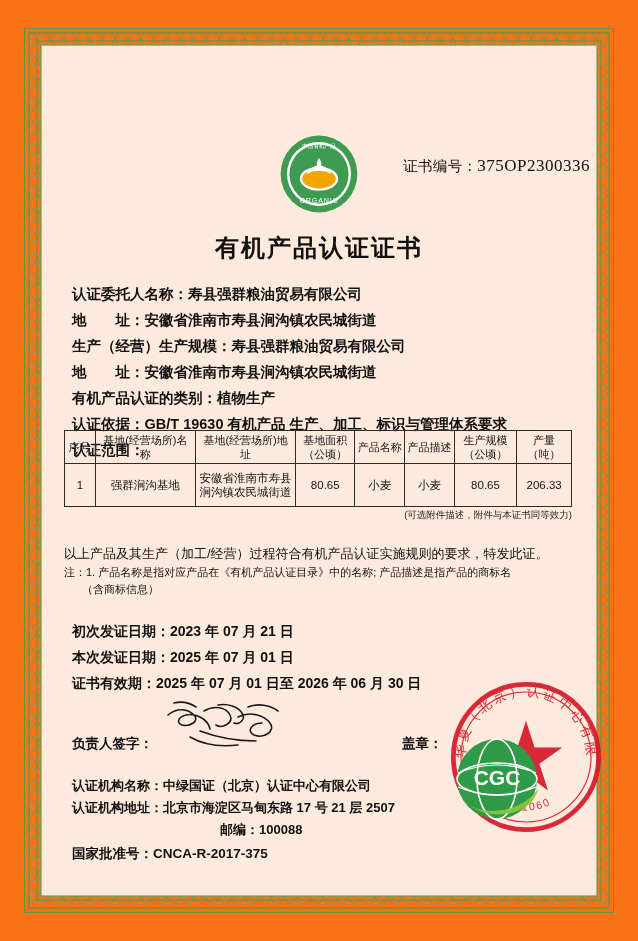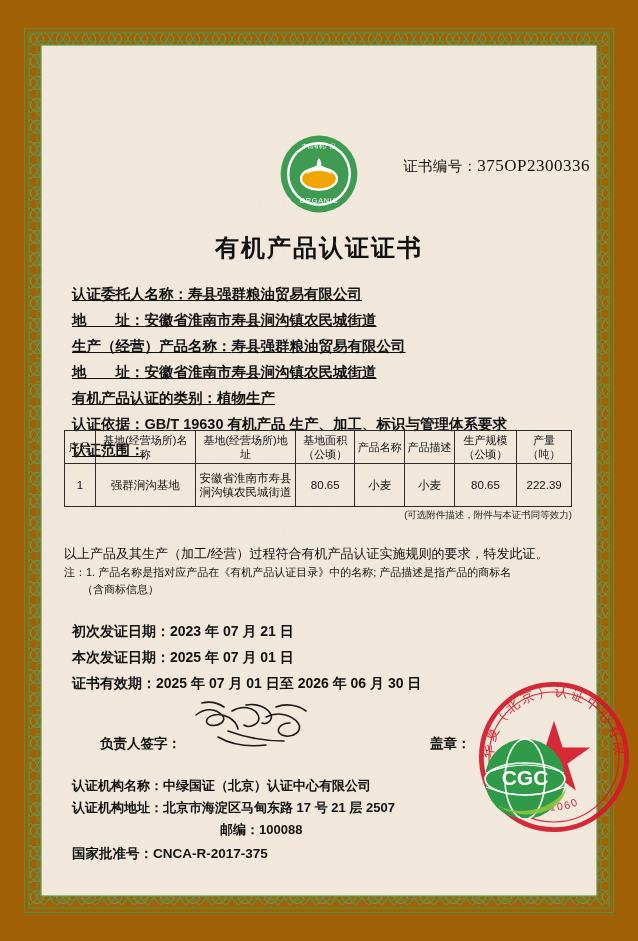--- a/index.html
+++ b/index.html
@@ -14,21 +14,21 @@
     color: #111;
     position: relative;
     overflow: hidden;
   }
 
   
   .cert {
     position: absolute;
     left: 0; top: 0;
     width: 638px; height: 941px;
-    background: #a16207;
+    background: #f97316;
   }
   .guilloche {
     position: absolute;
     left: 24px; top: 28px;
     right: 24px; bottom: 28px;
     pointer-events: none;
     opacity: .85;
   }
   .bg-pattern {
     position: absolute;
@@ -80,21 +80,20 @@
   }
 
   
   .fields {
     position: absolute;
     left: 28px;
     top: 233px;
     width: 500px;
     font-size: 14.5px;
     line-height: 26px;
-    text-decoration: underline;
   }
   .frow {
     display: flex;
     align-items: baseline;
     white-space: nowrap;
   }
   .flabel { font-weight: bold; }
   .fvalue { font-weight: bold; }
 
   
@@ -156,21 +155,20 @@
     font-weight: bold;
   }
 
   
   .sig-area {
     position: absolute;
     left: 28px;
     top: 645px;
     width: 500px;
     height: 80px;
-    margin-left: 28px;
   }
   .sig-label {
     position: absolute;
     left: 0; top: 42px;
     font-size: 13.5px;
     font-weight: bold;
   }
   .sig-img {
     position: absolute;
     left: 88px; top: 4px;
@@ -284,21 +282,21 @@
     <div class="fields">
       <div class="frow">
         <span class="flabel">认证委托人名称：</span>
         <span class="fvalue">寿县强群粮油贸易有限公司</span>
       </div>
       <div class="frow">
         <span class="flabel">地　　址：</span>
         <span class="fvalue">安徽省淮南市寿县涧沟镇农民城街道</span>
       </div>
       <div class="frow">
-        <span class="flabel">生产（经营）产品名称：</span>
+        <span class="flabel">生产（经营）生产规模：</span>
         <span class="fvalue">寿县强群粮油贸易有限公司</span>
       </div>
       <div class="frow">
         <span class="flabel">地　　址：</span>
         <span class="fvalue">安徽省淮南市寿县涧沟镇农民城街道</span>
       </div>
       <div class="frow">
         <span class="flabel">有机产品认证的类别：</span>
         <span class="fvalue">植物生产</span>
       </div>
@@ -328,21 +326,21 @@
         </thead>
         <tbody>
           <tr>
             <td class="row-cell">1</td>
             <td class="row-cell">强群涧沟基地</td>
             <td class="row-cell">安徽省淮南市寿县涧沟镇农民城街道</td>
             <td class="row-cell">80.65</td>
             <td class="row-cell">小麦</td>
             <td class="row-cell">小麦</td>
             <td class="row-cell">80.65</td>
-            <td class="row-cell">222.39</td>
+            <td class="row-cell">206.33</td>
           </tr>
         </tbody>
       </table>
       <div class="attach-note">(可选附件描述，附件与本证书同等效力)</div>
     </div>
 
     <div class="stmt">
       <div class="line1">以上产品及其生产（加工/经营）过程符合有机产品认证实施规则的要求，特发此证。</div>
       <div class="note">
         <span>注：1. 产品名称是指对应产品在《有机产品认证目录》中的名称; 产品描述是指产品的商标名</span>

